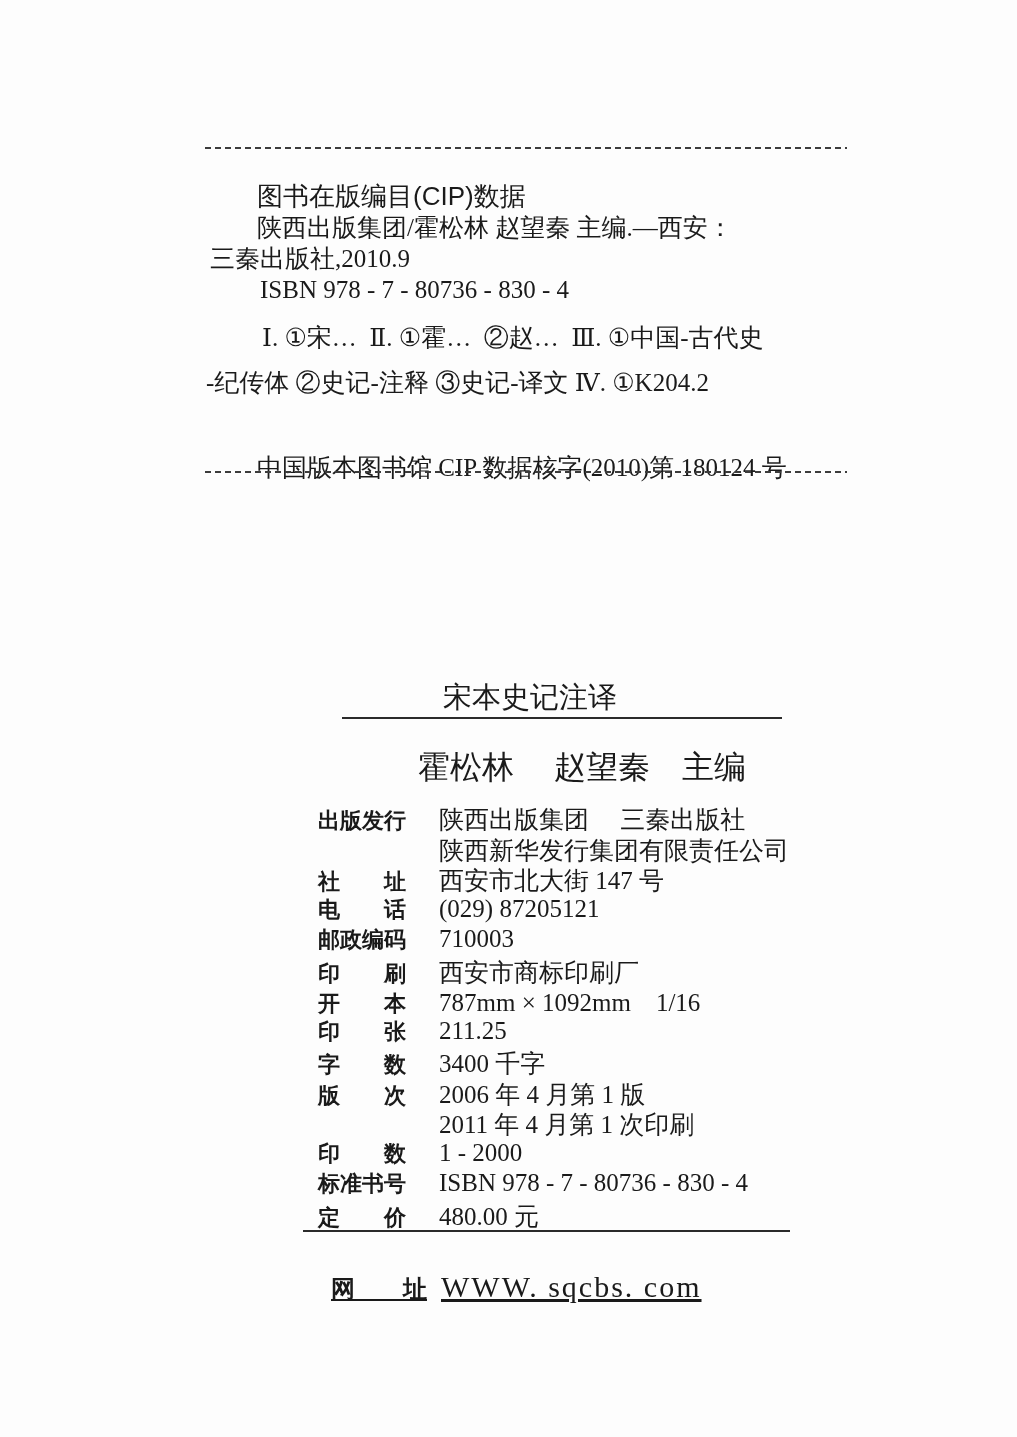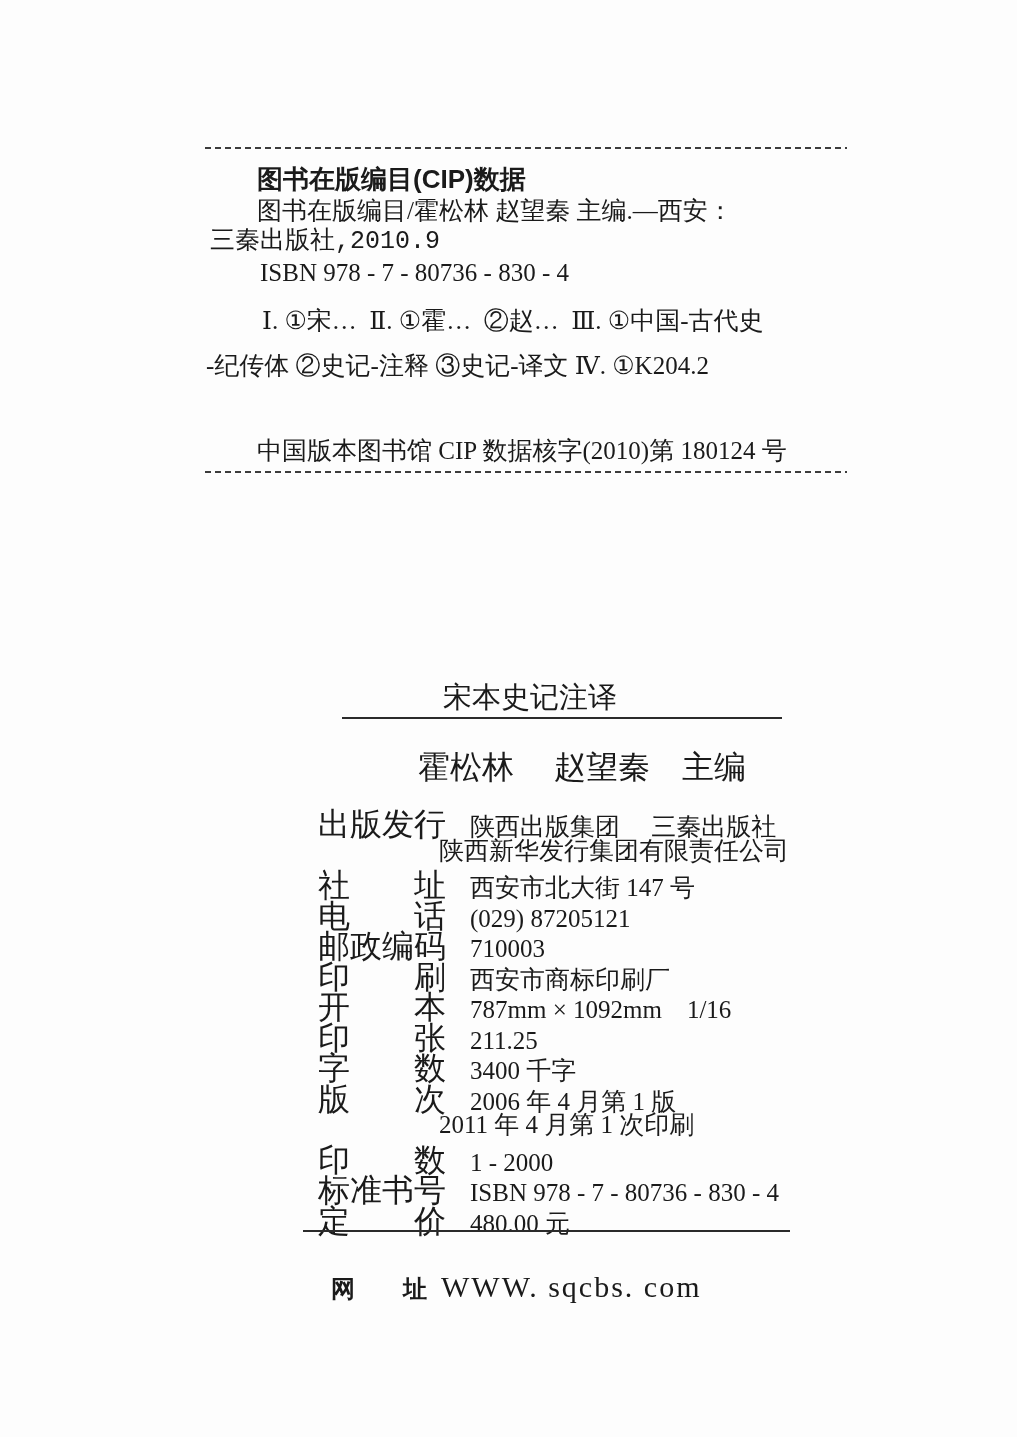--- a/index.html
+++ b/index.html
@@ -31,26 +31,26 @@
     position: absolute;
     left: 205px;
     top: 149px;
     width: 655px;
     font-size: 25px;
     line-height: 31px;
   }
   .cip div { white-space: pre-wrap; }
   .cip-heading {
     font-family: "Liberation Sans", "DejaVu Sans", sans-serif;
-    font-weight: bold;
+    font-weight: normal;
     font-size: 26px;
-    margin: 15px 0 0 52px;
+    margin: 32px 0 0 52px;
   }
   .cip-l1 { margin-left: 52px; }
-  .cip-l2 { margin-left: 5px; font-family: Liberation Mono, monospace; }
+  .cip-l2 { margin-left: 5px; }
   .cip-l3 { margin-left: 55px; }
   .cip-class1 { margin: 17px 0 6px 57px; }
   .cip-class2 { margin: 14px 0 0 1px; }
   .cip-reg { margin: 54px 0 2px 52px; }
 
   
   .book-title {
     position: absolute;
     left: 443px;
     top: 659px;
@@ -82,22 +82,22 @@
     top: 803px;
   }
   .colophon-row {
     display: flex;
     align-items: baseline;
     height: 30.5px;
   }
   .colophon-row .label {
     flex: 0 0 97px;
     font-family: "Liberation Sans", "DejaVu Sans", sans-serif;
-    font-weight: normal;
-    font-size: 32px;
+    font-weight: bold;
+    font-size: 22px;
     white-space: pre;
   }
   .colophon-row .value {
     margin-left: 24px;
     font-size: 25px;
     white-space: pre-wrap;
   }
   .colophon-bottom-rule {
     position: absolute;
     left: 303px;
@@ -107,20 +107,21 @@
     background: #2b2b2b;
   }
 
   
   .website {
     position: absolute;
     left: 331px;
     top: 1270px;
     display: flex;
     align-items: baseline;
+    text-decoration: underline;
   }
   .website .label {
     flex: 0 0 96px;
     font-family: "Liberation Sans", "DejaVu Sans", sans-serif;
     font-weight: bold;
     font-size: 24px;
     white-space: pre;
   }
   .website .value {
     margin-left: 14px;
@@ -131,21 +132,21 @@
 </style>
 </head>
 <body>
 
 <div class="page">
 
   <div class="dash-rule top"></div>
 
   <section class="cip">
     <div class="cip-heading">图书在版编目(CIP)数据</div>
-    <div class="cip-l1">图书在版编目/霍松林 赵望秦 主编.—西安：</div>
+    <div class="cip-l1">陕西出版集团/霍松林 赵望秦 主编.—西安：</div>
     <div class="cip-l2">三秦出版社,2010.9</div>
     <div class="cip-l3">ISBN 978 - 7 - 80736 - 830 - 4</div>
     <div class="cip-class1">Ⅰ. ①宋…  Ⅱ. ①霍…  ②赵…  Ⅲ. ①中国-古代史</div>
     <div class="cip-class2">-纪传体 ②史记-注释 ③史记-译文 Ⅳ. ①K204.2</div>
     <div class="cip-reg">中国版本图书馆 CIP 数据核字(2010)第 180124 号</div>
   </section>
 
   <div class="dash-rule bottom"></div>
 
   <h1 class="book-title">宋本史记注译</h1>

